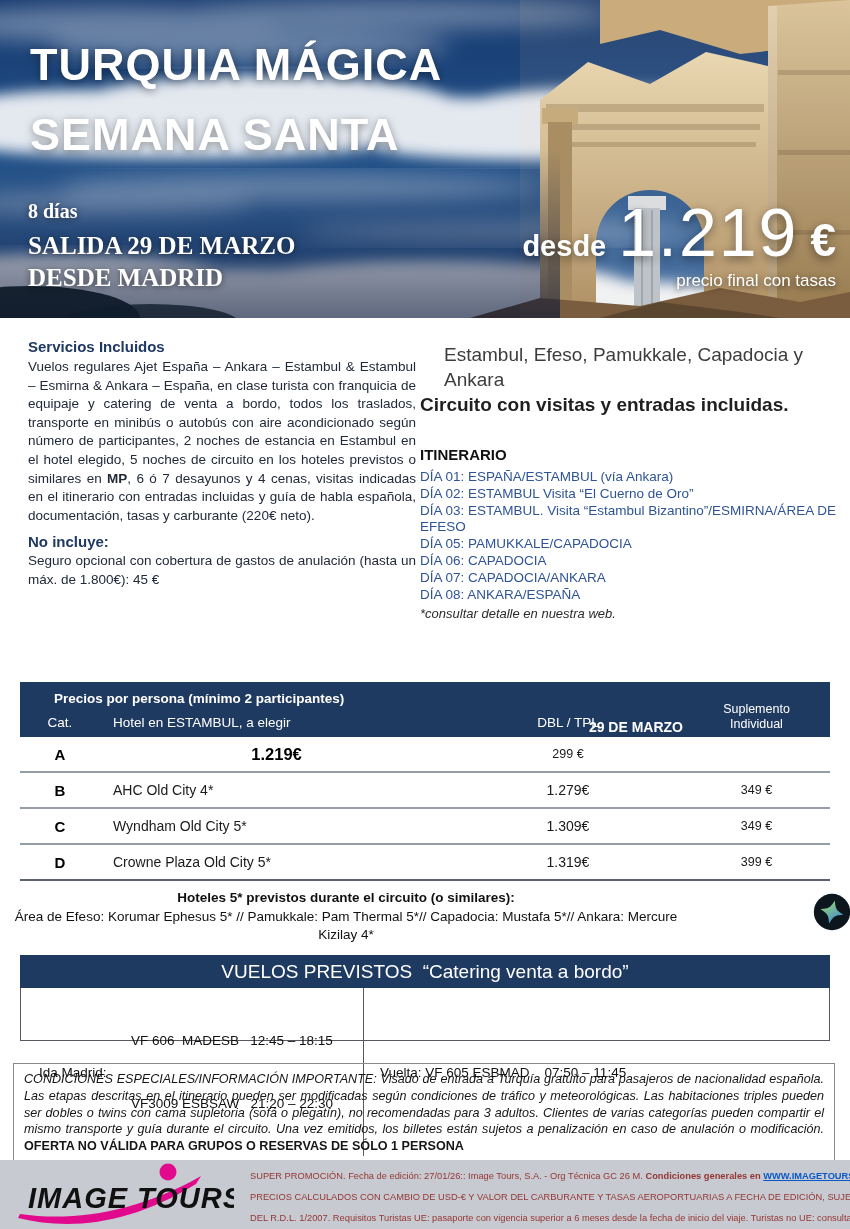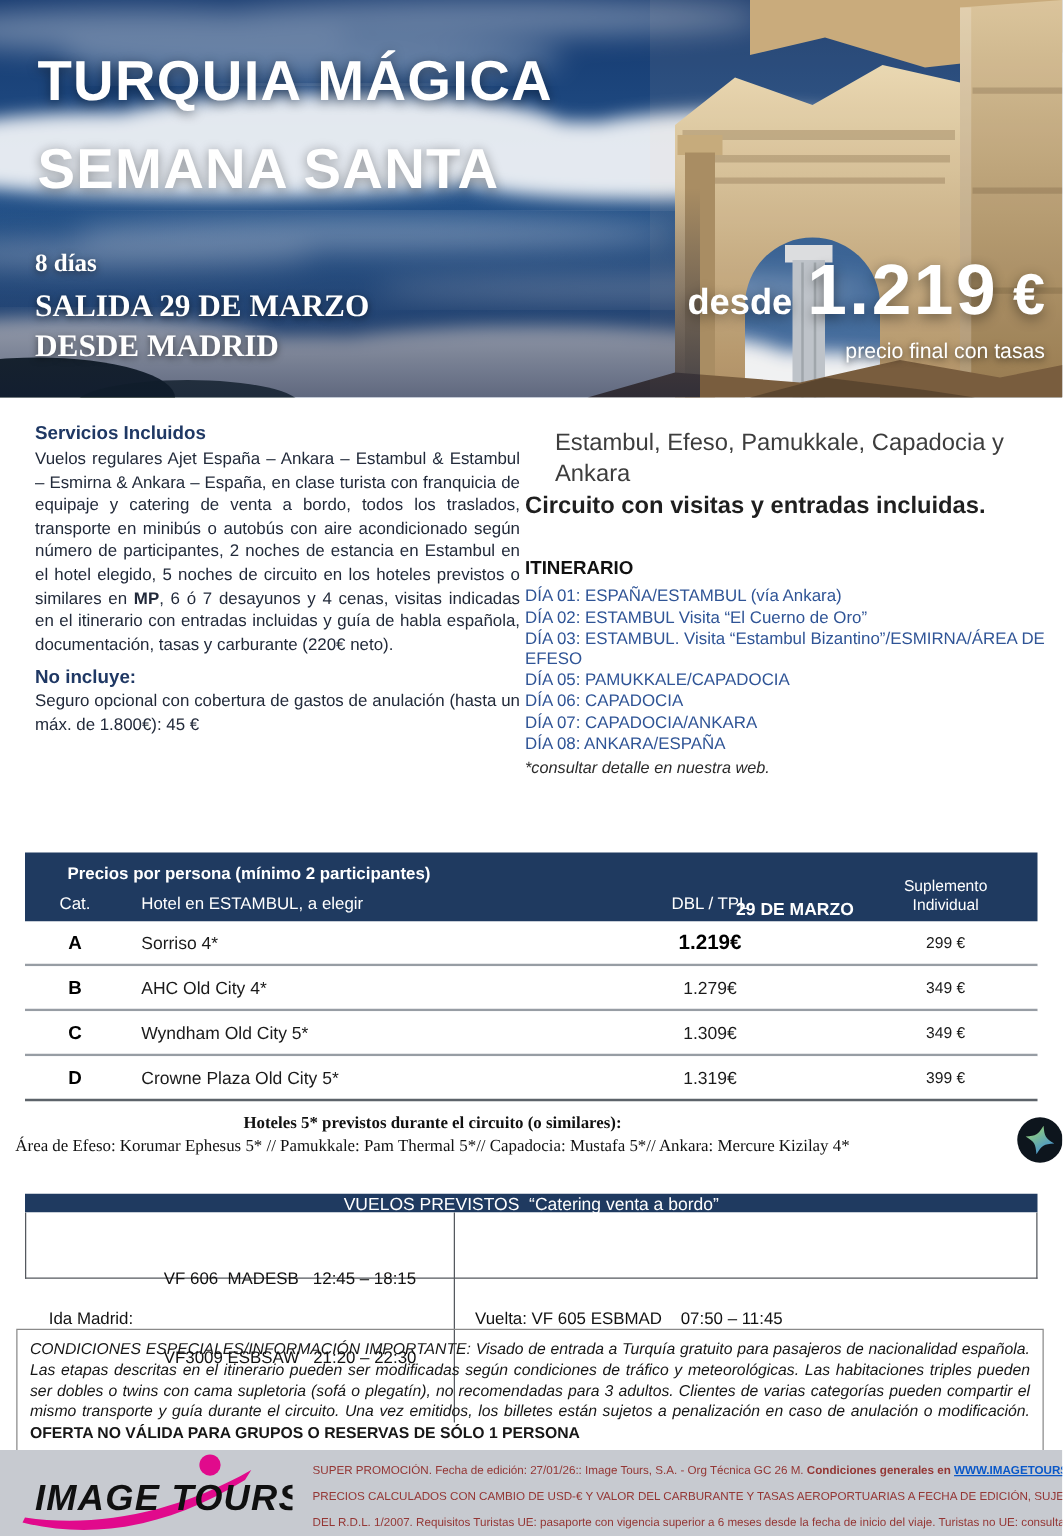--- a/index.html
+++ b/index.html
@@ -13,21 +13,21 @@
               font-size:45px;line-height:70px;letter-spacing:1px;
               text-shadow:0 2px 9px rgba(0,0,0,.40);}
   .hero-meta{position:absolute;left:28px;top:200px;color:#fff;
              text-shadow:0 1px 6px rgba(0,0,0,.55);font-family:Liberation Serif, serif;}
   .hero-meta .days{font-size:20px;font-weight:bold;margin-bottom:7px;}
   .hero-meta .dep{font-size:25px;font-weight:bold;line-height:32px;}
   .hero-price{position:absolute;right:14px;top:194px;text-align:right;color:#fff;}
   .hero-price .row{display:flex;align-items:baseline;justify-content:flex-end;gap:12px;
                    text-shadow:0 3px 10px rgba(0,0,0,.45);}
   .hero-price .desde{font-size:29px;font-weight:bold;}
-  .hero-price .big{font-size:57px;font-weight:bold;line-height:76px;letter-spacing:2px;}
+  .hero-price .big{font-size:68px;font-weight:normal;line-height:76px;letter-spacing:2px;}
   .hero-price .euro{font-size:46px;font-weight:bold;}
   .hero-price .note{font-size:17px;font-weight:normal;margin-top:1px;
                     text-shadow:0 2px 6px rgba(0,0,0,.65);}
 
   
   .col-left{position:absolute;left:28px;top:338px;width:388px;}
   .col-left h3{margin:0 0 3px 0;font-size:15px;color:#1f3864;}
   .col-left p{margin:0;font-size:13.5px;line-height:18.6px;text-align:justify;color:#222a3a;}
   .col-left .noinc{margin-top:8px;margin-bottom:2px;}
   .col-right{position:absolute;left:420px;top:342px;width:428px;}
@@ -52,27 +52,27 @@
           height:34px;border-bottom:2px solid #979da4;background:#fff;}
   .pt-row:last-child{border-bottom:2px solid #5d636a;}
   .pt-row .cat{text-align:center;font-weight:bold;font-size:15px;color:#000;}
   .pt-row .hotel{padding-left:13px;font-size:14px;color:#1a1a1a;}
   .pt-row .price{text-align:center;font-size:14px;color:#1a1a1a;}
   .pt-row .price.big-price{font-weight:bold;font-size:16.5px;color:#000;}
   .pt-row .sup{text-align:center;font-size:12.5px;color:#1a1a1a;}
 
   
   .hotels-note{position:absolute;left:0;top:889px;width:692px;text-align:center;
-               font-size:13.5px;line-height:18.5px;color:#111;font-family:Liberation Serif, serif;}
+               font-size:13.5px;line-height:18.5px;color:#111;}
   .hotels-note .t{font-weight:bold;}
   .badge{position:absolute;left:812px;top:892px;width:40px;height:40px;cursor:pointer;}
 
   
   .ftable{position:absolute;left:20px;top:955px;width:810px;}
-  .ft-head{height:15px;background:#1f3a60;color:#fff;font-size:14px;
+  .ft-head{height:33px;background:#1f3a60;color:#fff;font-size:19px;
            display:flex;align-items:center;justify-content:center;white-space:pre;text-align:right;}
   .ft-body{display:grid;grid-template-columns:342px 1fr;border:1px solid #55595f;
            border-top:none;height:52px;background:#fff;}
   .ft-left{display:flex;align-items:center;padding-left:18px;}
   .ft-left .lbl{font-size:13.5px;color:#111;width:92px;}
   .ft-left .fls{font-size:13.5px;line-height:21px;color:#111;white-space:pre;}
   .ft-right{border-left:1px solid #55595f;display:flex;align-items:center;
             padding-left:16px;font-size:13.5px;color:#111;white-space:pre;}
 
   
@@ -233,21 +233,20 @@
       <div class="pt-hotelh">Hotel en ESTAMBUL, a elegir</div>
       <div class="pt-date">29 DE MARZO</div>
       <div class="pt-dbl">DBL / TPL</div>
       <div class="pt-sup">
         <div>Suplemento</div>
         <div>Individual</div>
       </div>
     </div>
     <div class="pt-row">
       <div class="cat">A</div>
-      <div class="hotel">Sorriso 4*</div>
       <div class="price big-price">1.219€</div>
       <div class="sup">299 €</div>
     </div>
     <div class="pt-row">
       <div class="cat">B</div>
       <div class="hotel">AHC  Old City 4*</div>
       <div class="price">1.279€</div>
       <div class="sup">349 €</div>
     </div>
     <div class="pt-row">

